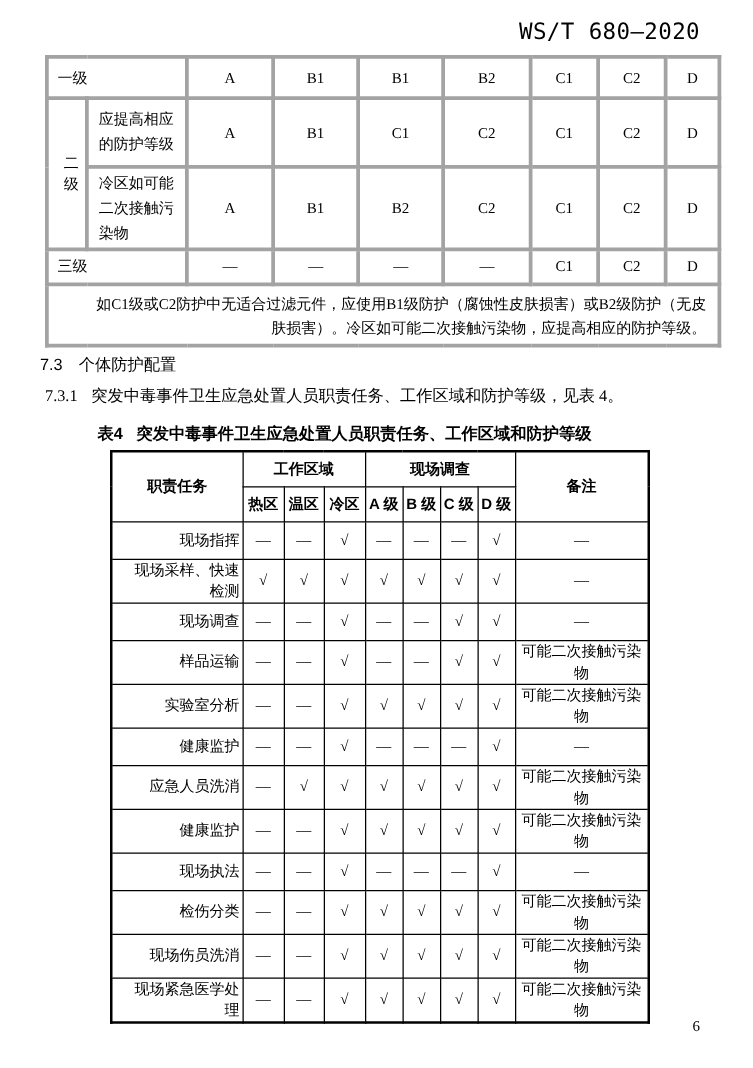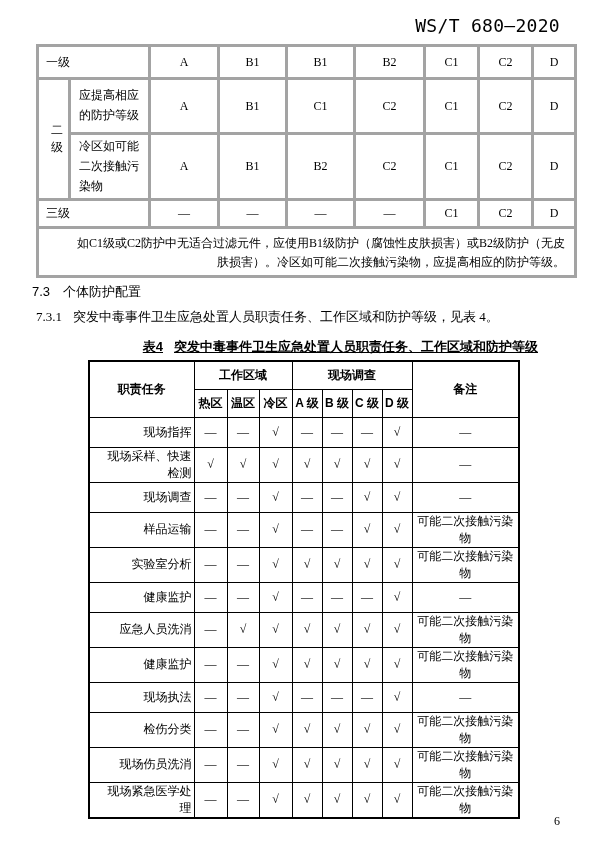--- a/index.html
+++ b/index.html
@@ -35,23 +35,23 @@
   
   .h-sec {
     position: absolute; left: 32px; top: 283px;
     font-family: "Liberation Sans", "DejaVu Sans", sans-serif;
     font-size: 13px; font-weight: normal;
   }
   .h-sec .num { margin-right: 13px; }
   .p-clause { position: absolute; left: 36px; top: 296px; font-size: 13px; margin-top: 12px; }
   .p-clause .num { margin-right: 11px; }
   .t4-caption {
-    position: absolute; left: 78px; width: 460px; top: 338px; text-align: right;
+    position: absolute; left: 78px; width: 460px; top: 338px; text-align: left;
     font-family: "Liberation Sans", "DejaVu Sans", sans-serif;
-    font-size: 13px; font-weight: bold; text-decoration: underline;
+    font-size: 13px; font-weight: bold;
   }
   .t4-caption .cap-label { margin-right: 11px; }
   
   .t4 {
     position: absolute; left: 88px; top: 360px; width: 430px;
     border: 2px solid #000; font-size: 12px;
   }
   .t4 td { border: 1px solid #000; text-align: center; padding: 0 2px; height: 30px; }
   .t4 thead td {
     font-family: "Liberation Sans", "DejaVu Sans", sans-serif;

